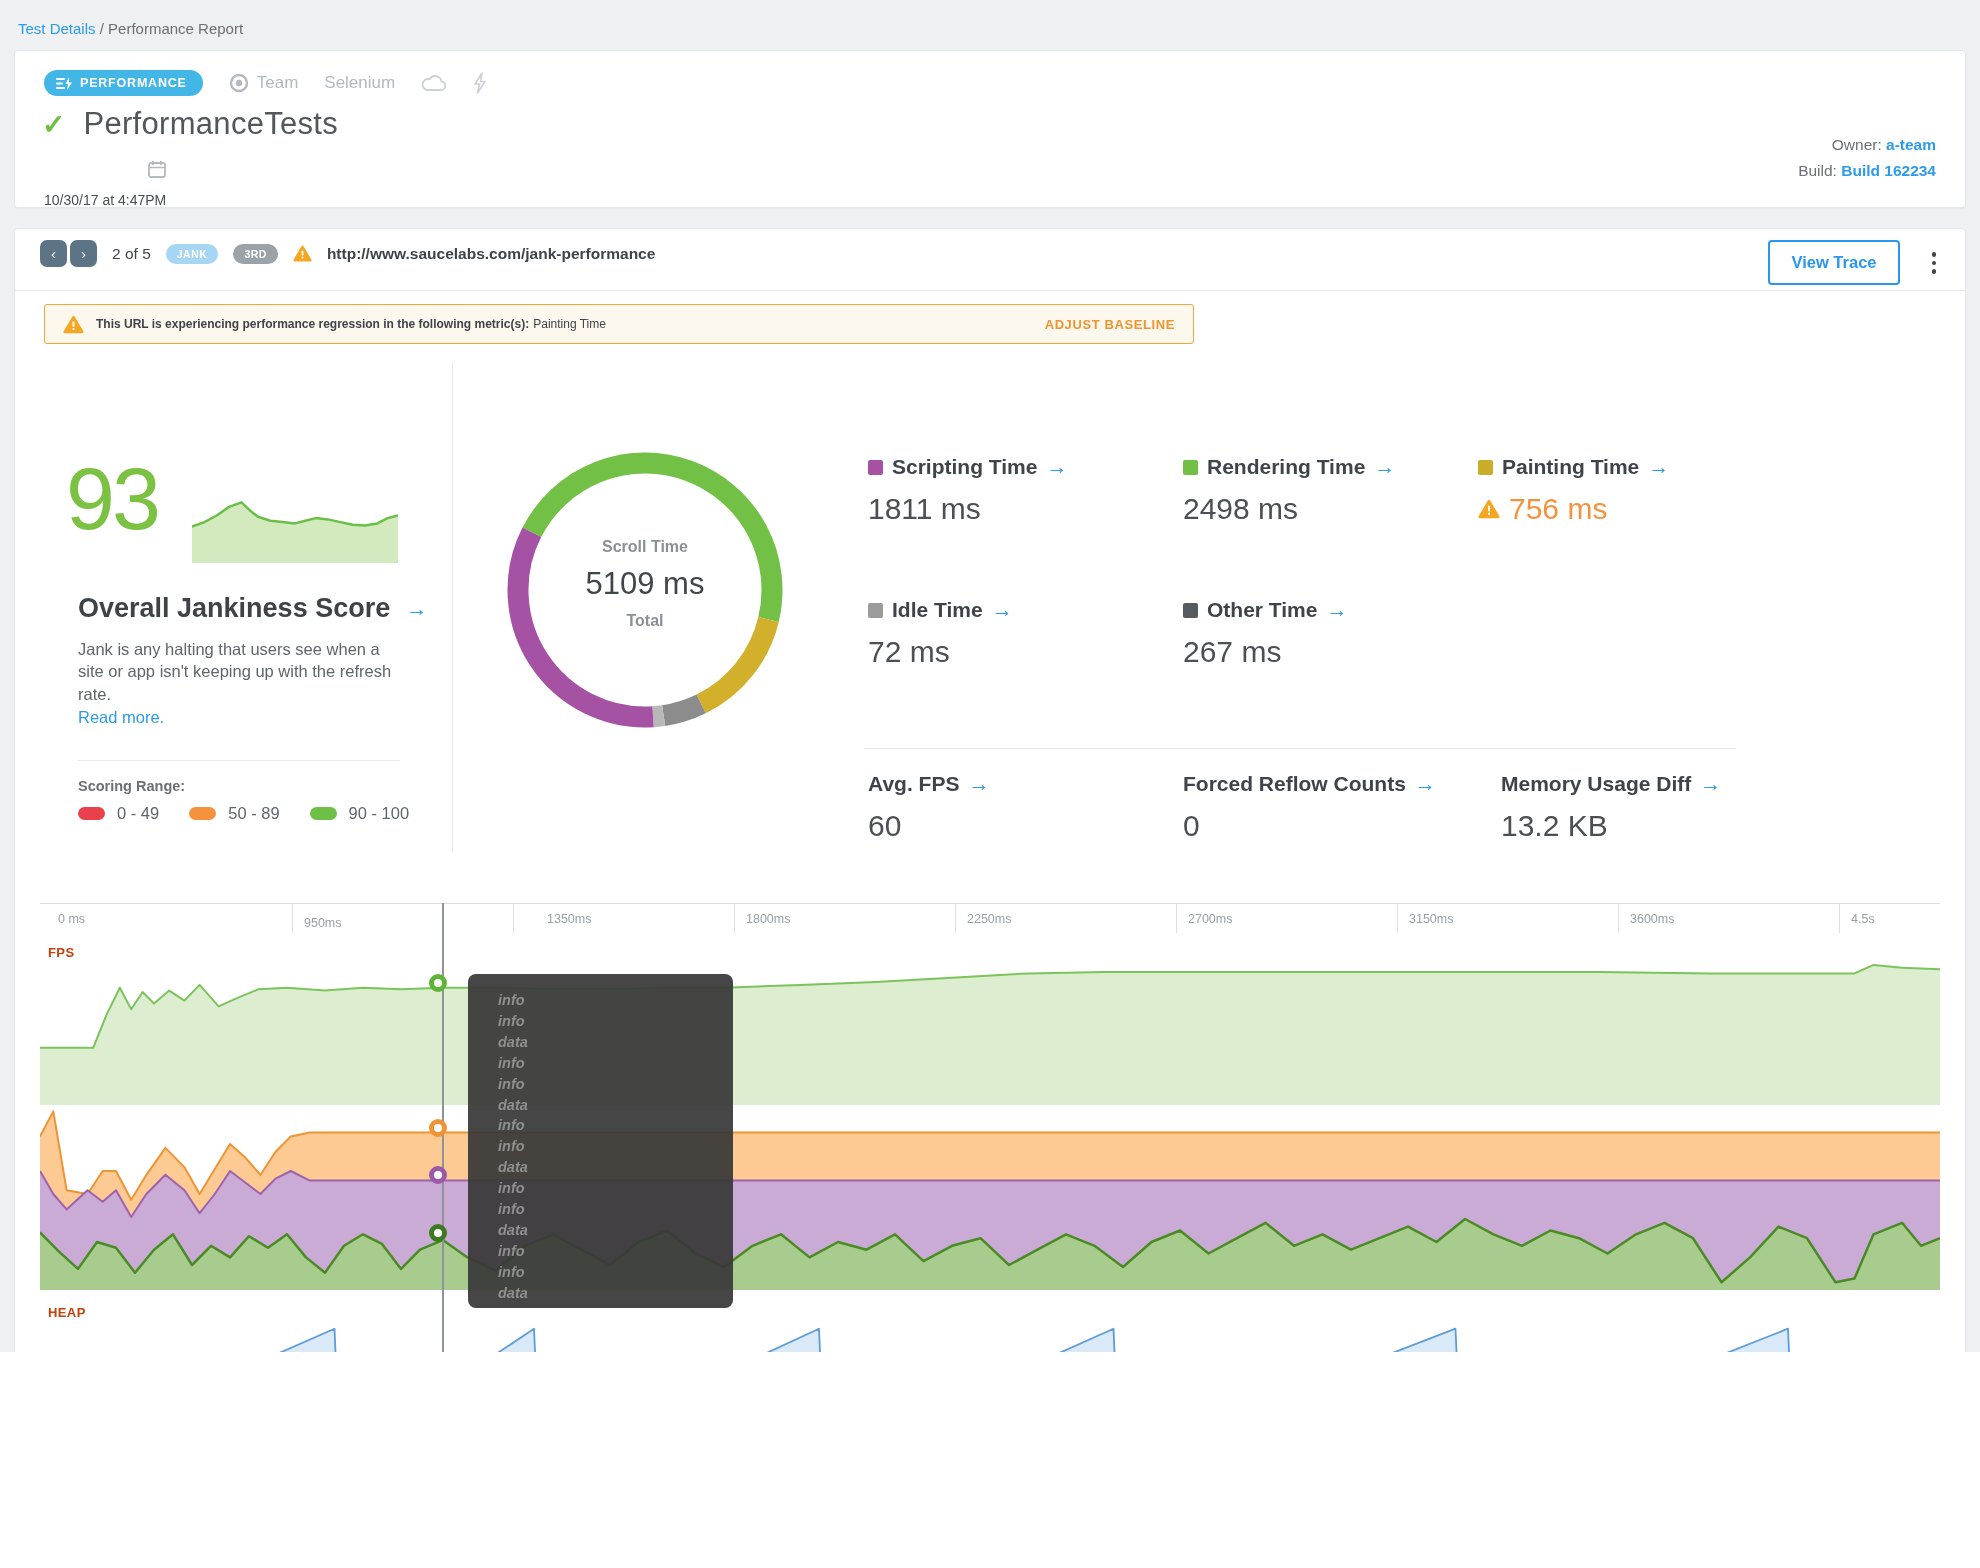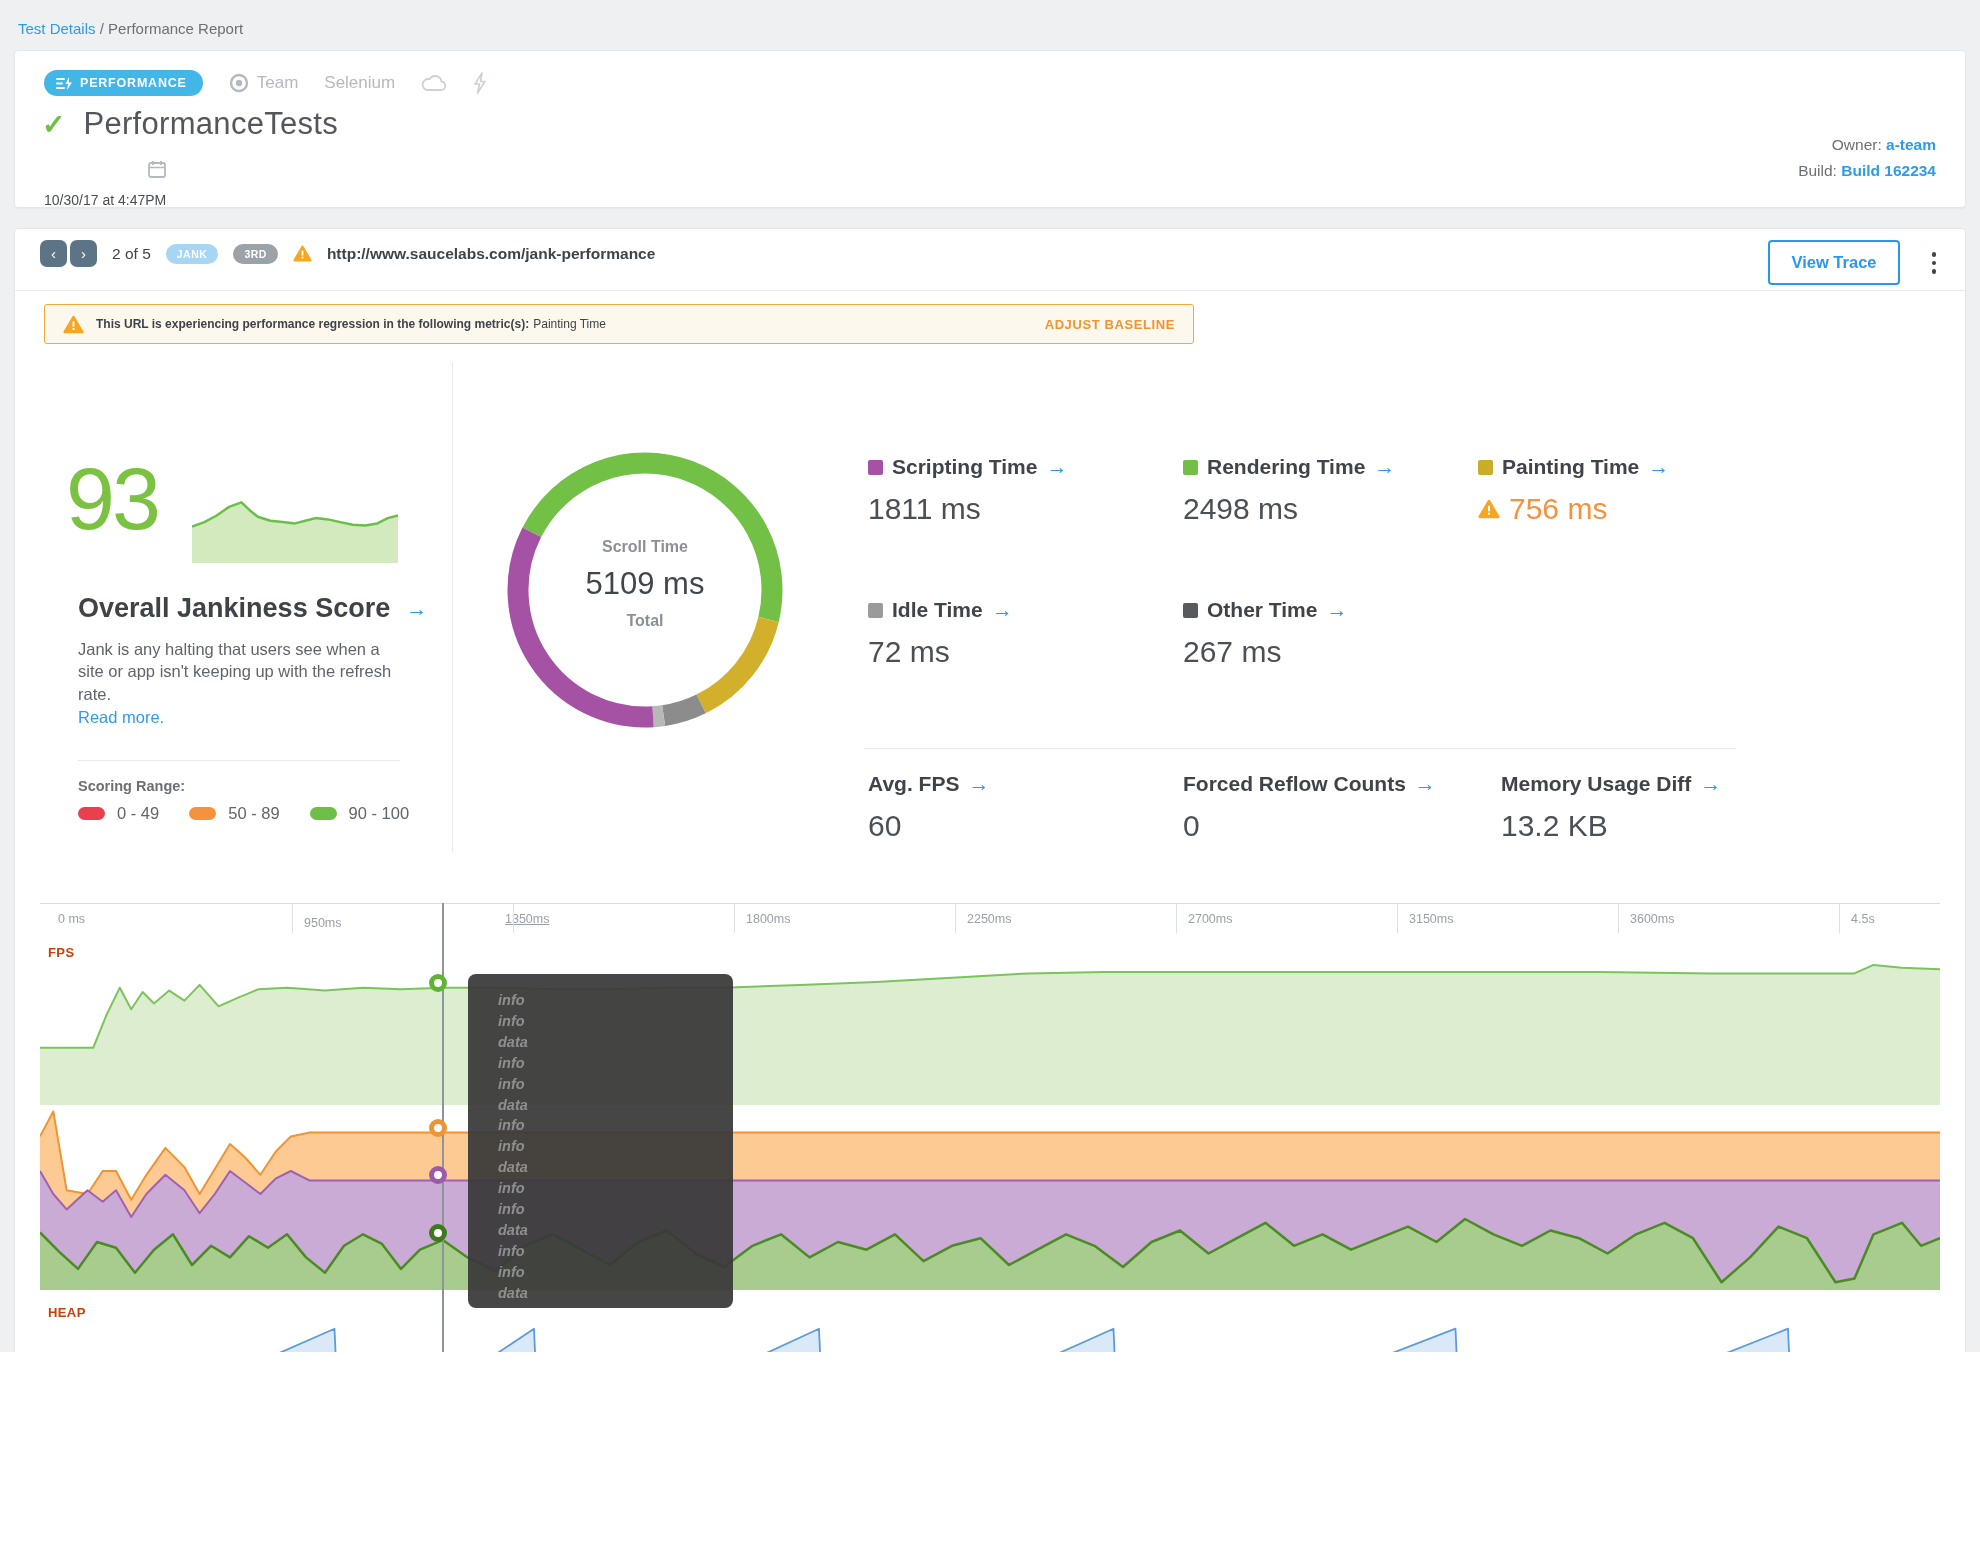--- a/index.html
+++ b/index.html
@@ -330,21 +330,21 @@
           <span>13.2 KB</span>
         </div>
       </div>
     </div>
   <div class="divider-h" style="left:864px; top:748px; width:872px;"></div>
 
   <div class="divider-h" style="left:40px; top:903px; width:1900px; background:#dadce0;"></div>
   <div id="axis">
       <span class="tick-label" style="left: 58px; top: 912px;">0 ms</span>
       <span class="tick-label" style="left: 304px; top: 916px;">950ms</span>
-      <span class="tick-label" style="left: 505px; top: 912px; text-decoration: underline;">1350ms</span>
+      <span class="tick-label" style="left: 547px; top: 912px;">1350ms</span>
       <span class="tick-label" style="left: 746px; top: 912px;">1800ms</span>
       <span class="tick-label" style="left: 967px; top: 912px;">2250ms</span>
       <span class="tick-label" style="left: 1188px; top: 912px;">2700ms</span>
       <span class="tick-label" style="left: 1409px; top: 912px;">3150ms</span>
       <span class="tick-label" style="left: 1630px; top: 912px;">3600ms</span>
       <span class="tick-label" style="left: 1851px; top: 912px;">4.5s</span>
       <div class="tick-sep" style="left: 292px; top: 903px;"></div>
       <div class="tick-sep" style="left: 513px; top: 903px;"></div>
       <div class="tick-sep" style="left: 734px; top: 903px;"></div>
       <div class="tick-sep" style="left: 955px; top: 903px;"></div>

